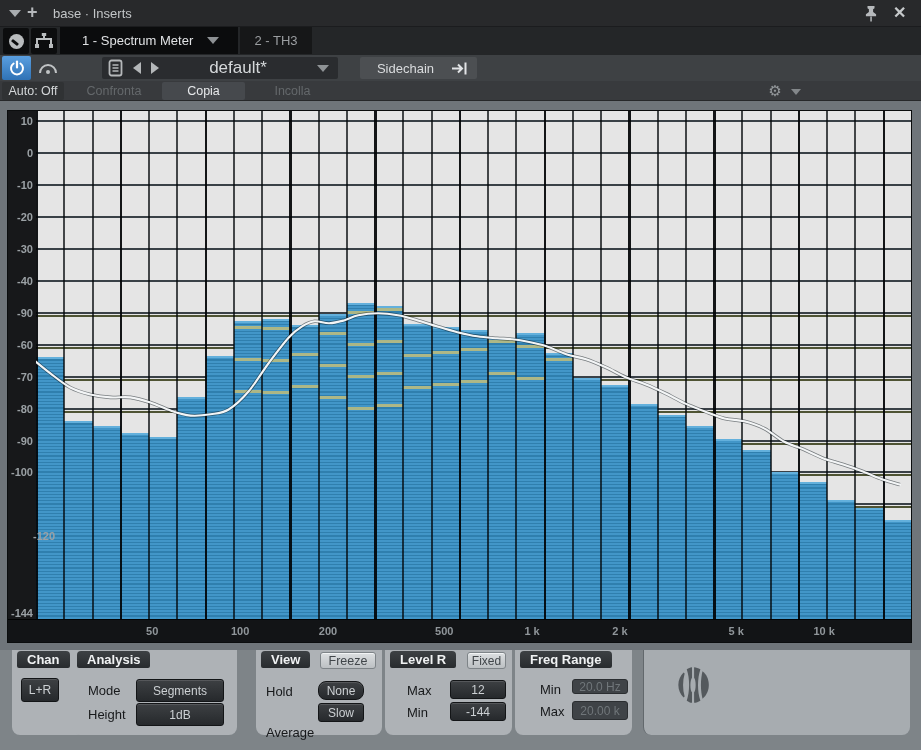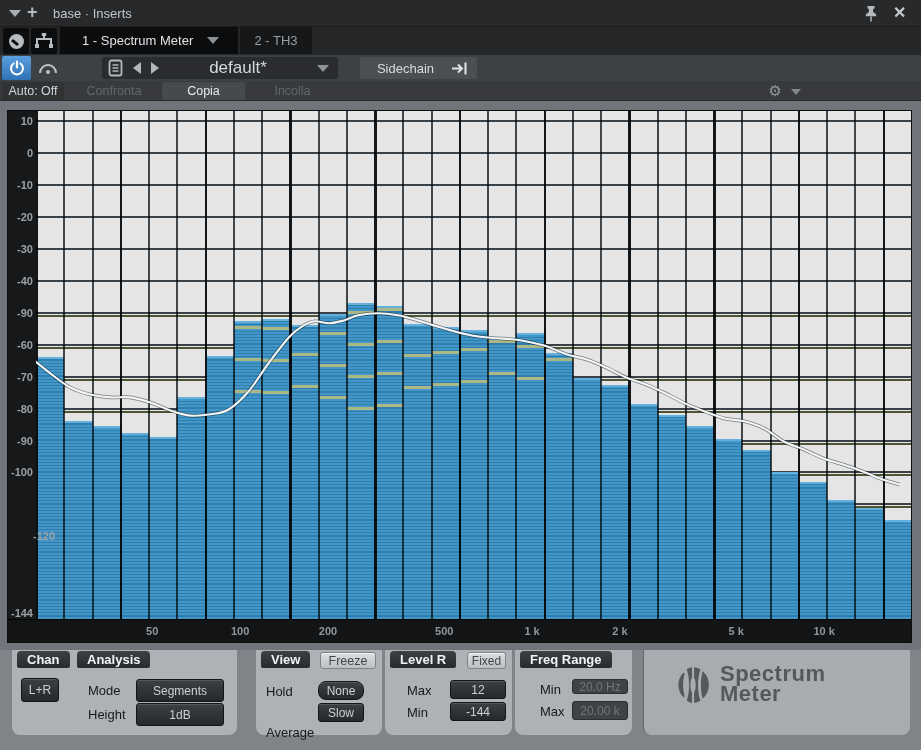--- a/index.html
+++ b/index.html
@@ -472,19 +472,15 @@
 
     <div class="card" id="card-brand">
       <svg width="42" height="42" viewBox="0 0 40 40" style="position:absolute; left:27px; top:14px;">
         <g fill="#54595d">
           <path d="M7 20c0-5 2-9 5-12l1 1c-2 7-2 15 0 22l-1 1c-3-3-5-7-5-12z"></path>
           <path d="M15 5c2-1 3-2 5-2v10c-2 2-2 12 0 14v10c-2 0-3-1-5-2 3-9 3-21 0-30z"></path>
           <path d="M22 3c2 0 4 1 6 2-3 9-3 21 0 30-2 1-4 2-6 2v-10c2-2 2-12 0-14z"></path>
           <path d="M30 7c4 3 6 8 6 13s-2 10-6 13c-2-8-2-18 0-26z"></path>
         </g>
       </svg>
-      <div id="brand-text">
-        <div>Spectrum</div>
-        <div>Meter</div>
-      </div>
     </div>
   </div>
 </div>
 
 </body></html>

